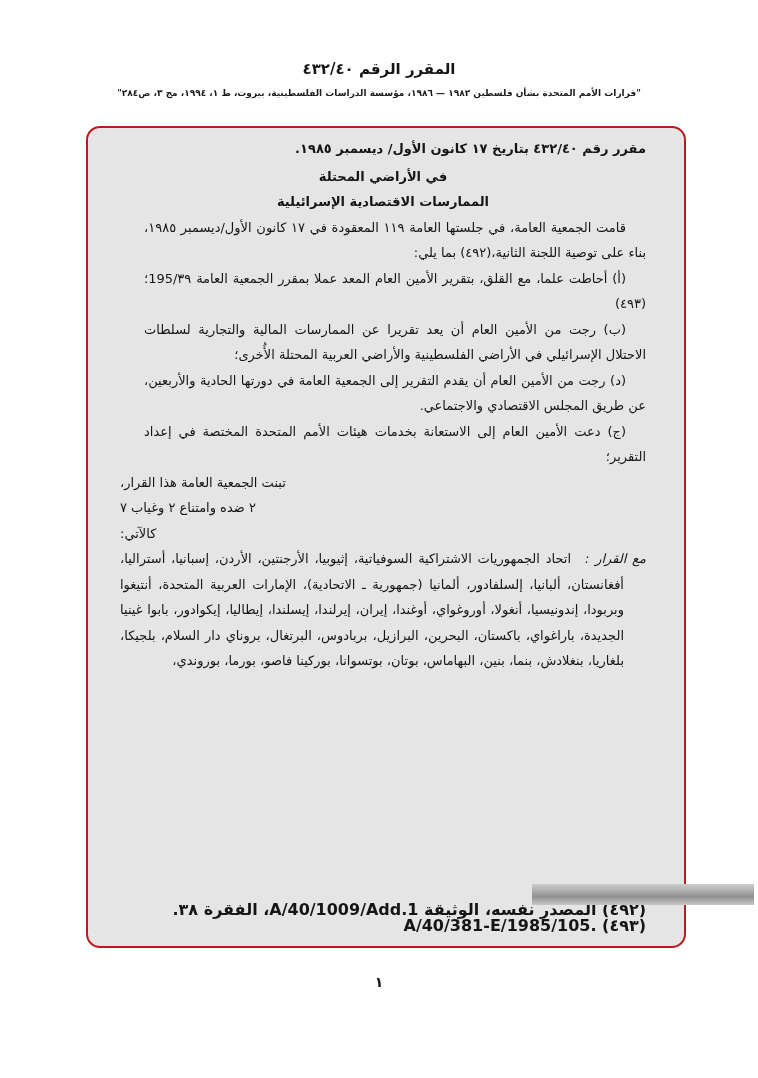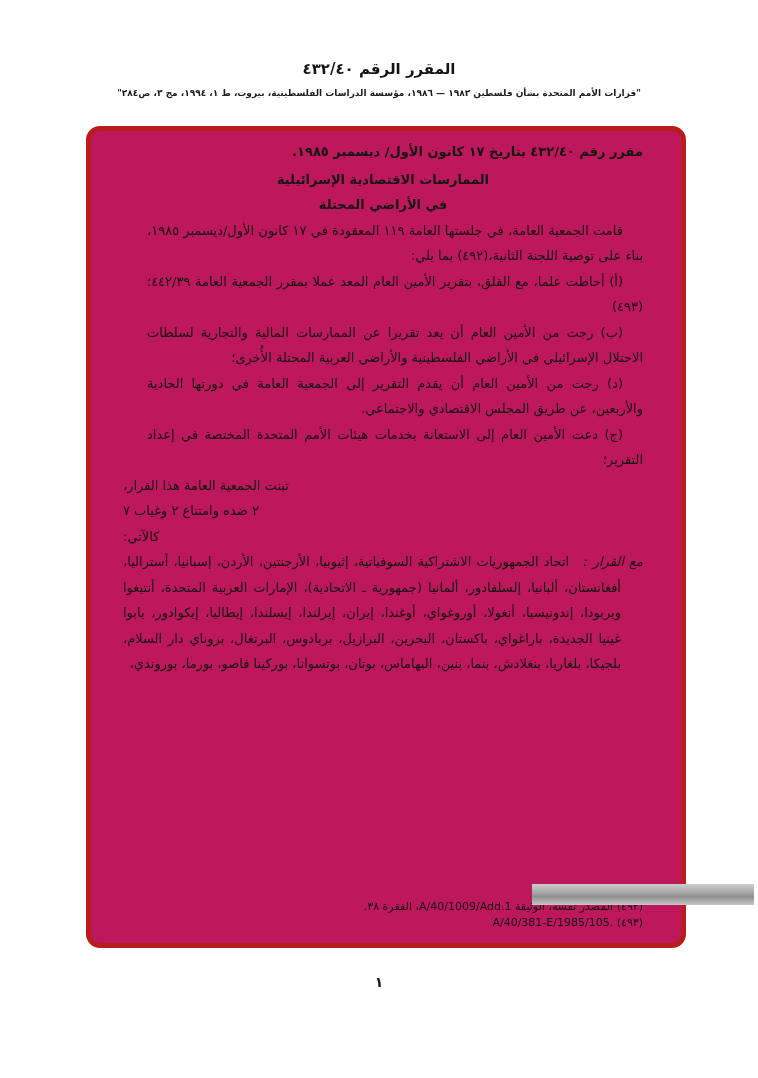--- a/index.html
+++ b/index.html
@@ -12,40 +12,40 @@
   .header-title {
     position:absolute; top:60px; left:0; right:0;
     text-align:center; font-weight:bold; font-size:15px; letter-spacing:.2px;
   }
   .header-source {
     position:absolute; top:88px; left:0; right:0;
     text-align:center; font-size:9px; font-weight:bold; color:#1c1c1c;
   }
   .green-box {
     position:absolute; left:82px; top:126px; width:600px; height:822px;
-    border:5px solid #b91c1c; border-radius:14px; background:#be185d;
+    border:2px solid #b91c1c; border-radius:14px; background:#e5e5e5;
     z-index:1;
   }
   .content {
     position:absolute; top:0; bottom:0; right:0; left:0;
     padding:8px 38px 0 32px;
     font-size:13px; line-height:25.5px; text-align:justify;
   }
   .decree-line {
     font-weight:bold; text-align:right; text-indent:0; margin-bottom:2px;
   }
   .doc-title { font-weight:bold; text-align:center; }
   .para { text-indent:20px;margin-left:24px; }
   .vote-block { text-align:right; }
   .vote-line { text-align:left; }
   .country-list { padding-right:22px; text-indent:-22px; text-align:justify; }
   .country-label { font-weight:normal; margin-left:14px; white-space:nowrap;font-style:italic; }
   .footnotes {
     position:absolute; bottom:12px; right:38px; left:32px;
-    font-size:11px; line-height:16px; text-align:right; text-indent:0;
+    font-size:16px; line-height:16px; text-align:right; text-indent:0;font-weight:bold;
   }
   .gray-strip {
     position:absolute; top:884px; left:528px; width:230px; height:21px;
     background:linear-gradient(to bottom, #cdcdcd 0%, #a2a2a2 45%, #8f8f8f 60%, #c7c7c7 100%);
     z-index:3;
   }
   .page-number {
     position:absolute; top:974px; left:0; right:0;
     text-align:center; font-size:14px; font-weight:bold;
   }
@@ -57,27 +57,27 @@
 
   <div class="header-title">المقرر الرقم ٤٣٢/٤٠</div>
 
   <div class="header-source">"قرارات الأمم المتحدة بشأن فلسطين ١٩٨٢ — ١٩٨٦، مؤسسة الدراسات الفلسطينية، بيروت، ط ١، ١٩٩٤، مج ٣، ص٢٨٤"</div>
 
   <div class="green-box">
     <div class="content">
 
       <p class="decree-line">مقرر رقم ٤٣٢/٤٠ بتاريخ ١٧ كانون الأول/ ديسمبر ١٩٨٥.</p>
 
+      <p class="doc-title">في الأراضي المحتلة</p>
+
       <p class="doc-title">الممارسات الاقتصادية الإسرائيلية</p>
-
-      <p class="doc-title">في الأراضي المحتلة</p>
 
       <p class="para">قامت الجمعية العامة، في جلستها العامة ١١٩ المعقودة في ١٧ كانون الأول/ديسمبر ١٩٨٥، بناء على توصية اللجنة الثانية،(٤٩٢) بما يلي:</p>
 
-      <p class="para">(أ) أحاطت علما، مع القلق، بتقرير الأمين العام المعد عملا بمقرر الجمعية العامة ٤٤٢/٣٩؛(٤٩٣)</p>
+      <p class="para">(أ) أحاطت علما، مع القلق، بتقرير الأمين العام المعد عملا بمقرر الجمعية العامة 195/٣٩؛(٤٩٣)</p>
 
       <p class="para">(ب) رجت من الأمين العام أن يعد تقريرا عن الممارسات المالية والتجارية لسلطات الاحتلال الإسرائيلي في الأراضي الفلسطينية والأراضي العربية المحتلة الأُخرى؛</p>
 
       <p class="para">(د) رجت من الأمين العام أن يقدم التقرير إلى الجمعية العامة في دورتها الحادية والأربعين، عن طريق المجلس الاقتصادي والاجتماعي.</p>
 
       <p class="para">(ج) دعت الأمين العام إلى الاستعانة بخدمات هيئات الأمم المتحدة المختصة في إعداد التقرير؛</p>
 
       <div class="vote-block">
         <div class="vote-line">تبنت الجمعية العامة هذا القرار،</div>
         <div class="vote-line">٢ ضده وامتناع ٢ وغياب ٧</div>

